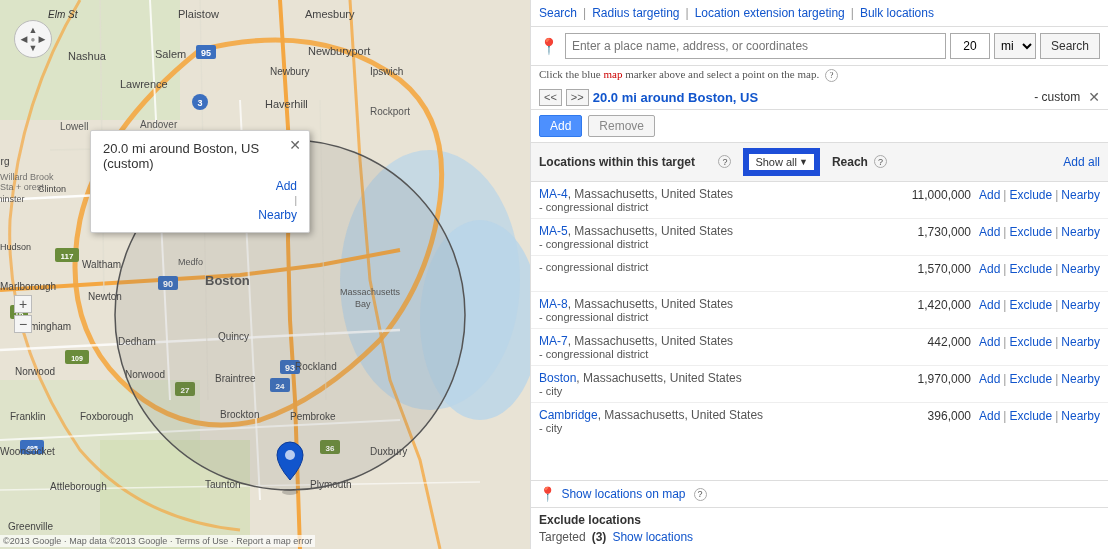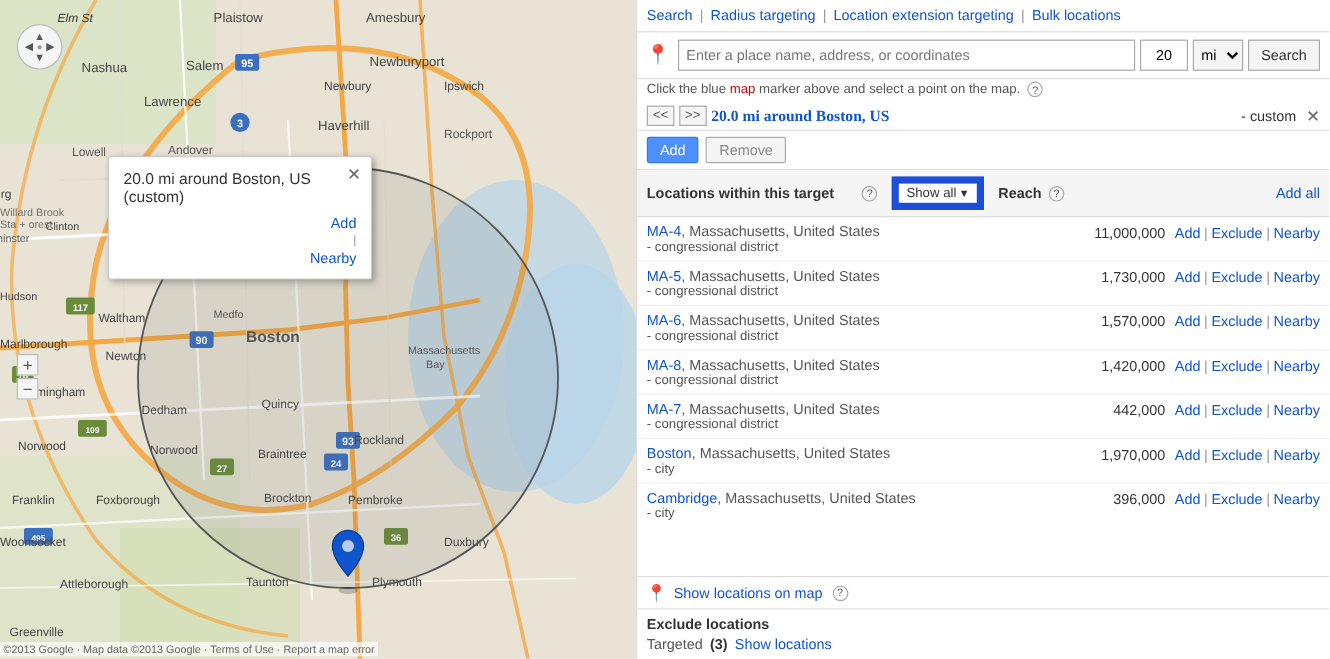--- a/index.html
+++ b/index.html
@@ -194,20 +194,21 @@
       cursor: pointer;
       font-size: 12px;
       color: #333;
     }
 
     .search-hint {
       padding: 2px 0 4px 8px;
       font-size: 11px;
       color: #555;
       flex-shrink: 0;
+      font-family: Liberation Serif, serif;
     }
     .search-hint .map-link { color: #c00; }
 
     
     .result-bar {
       display: flex;
       align-items: center;
       padding: 3px 8px;
       border-bottom: 1px solid #ddd;
       background: #fff;
@@ -221,21 +222,20 @@
       border: 1px solid #aaa;
       background: #f5f5f5;
       padding: 1px 4px;
       line-height: 1.2;
     }
     .result-title {
       color: #1155cc;
       font-size: 13px;
       font-weight: bold;
       flex: 1;
-      font-family: Liberation Serif, serif;
     }
     .result-custom {
       color: #333;
       font-size: 12px;
     }
     .result-close {
       color: #666;
       cursor: pointer;
       font-size: 14px;
       margin-left: 4px;
@@ -657,21 +657,20 @@
         <div class="location-actions">
           <a class="loc-action-link">Add</a>
           <span class="loc-action-sep">|</span>
           <a class="loc-action-link">Exclude</a>
           <span class="loc-action-sep">|</span>
           <a class="loc-action-link">Nearby</a>
         </div>
       </div>
       <div class="location-row">
         <div class="location-info">
-          <div><span class="location-name">MA-6</span><span class="location-type">, Massachusetts, United States</span></div>
           <div class="location-sub">- congressional district</div>
         </div>
         <div class="location-reach">1,570,000</div>
         <div class="location-actions">
           <a class="loc-action-link">Add</a>
           <span class="loc-action-sep">|</span>
           <a class="loc-action-link">Exclude</a>
           <span class="loc-action-sep">|</span>
           <a class="loc-action-link">Nearby</a>
         </div>

